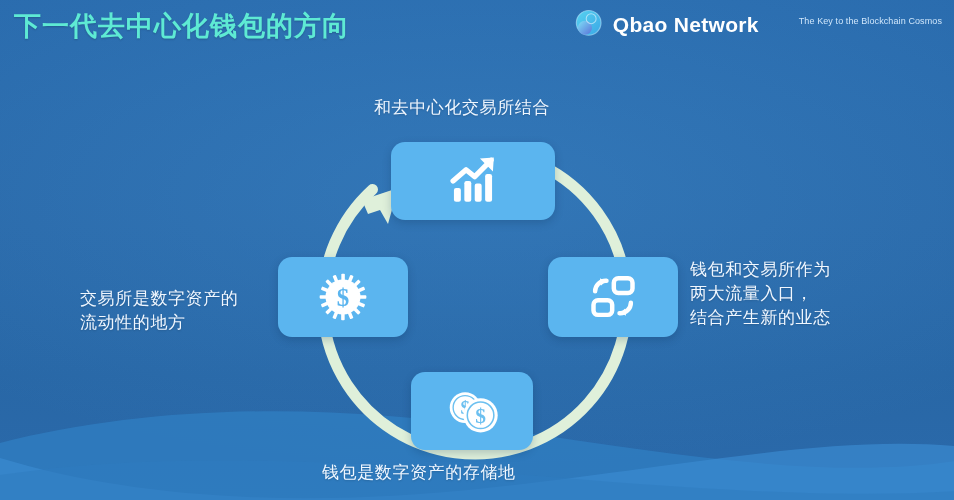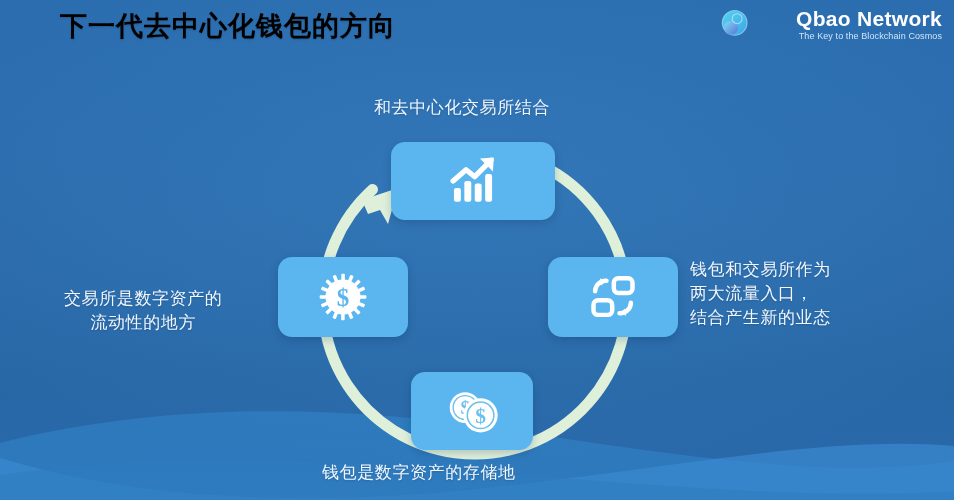--- a/index.html
+++ b/index.html
@@ -43,35 +43,34 @@
     height: 62px;
   }
   .slide-title {
     position: absolute;
     left: 14px;
     top: 10px;
     font-size: 27px;
     line-height: 1.2;
     font-weight: 700;
     letter-spacing: 1px;
-    color: #000000;
+    color: #5eead4;
     text-shadow: 0 1px 2px rgba(0,0,0,0.18);
     white-space: nowrap;
-    margin-left: 46px;
   }
   .logo {
     position: absolute;
     right: 12px;
     top: 8px;
     display: flex;
     align-items: center;
     gap: 7px;
   }
   .logo-mark { width: 33px; height: 33px; flex: none; }
-  .logo-text { display: flex; flex-direction: column; line-height: 1; text-align: right; }
+  .logo-text { display: flex; flex-direction: row; line-height: 1; text-align: right; }
   .logo-name {
     font-size: 21px;
     font-weight: 700;
     letter-spacing: 0.3px;
     color: #ffffff;
     white-space: nowrap;
   }
   .logo-tag {
     font-size: 9px;
     margin-top: 3px;
@@ -119,21 +118,21 @@
     color: #f0f7ff;
     font-size: 17px;
     line-height: 1.42;
     letter-spacing: 0.6px;
     text-shadow: 0 1px 2px rgba(0,0,0,0.16);
     white-space: pre-line;
   }
   .cap-top    { left: 374px; top: 96px; }
   .cap-right  { left: 690px; top: 258px; }
   .cap-bottom { left: 322px; top: 461px; }
-  .cap-left   { left: 64px;  top: 287px; text-align: center; }
+  .cap-left   { left: 80px;  top: 287px; text-align: left; }
 </style>
 </head>
 <body>
 
 <div id="slide">
 
   <div class="bg-base"></div>
   <div class="bg-vig"></div>
 
   <div class="wave" style="left:-2%; top:396px; height:110px;">

